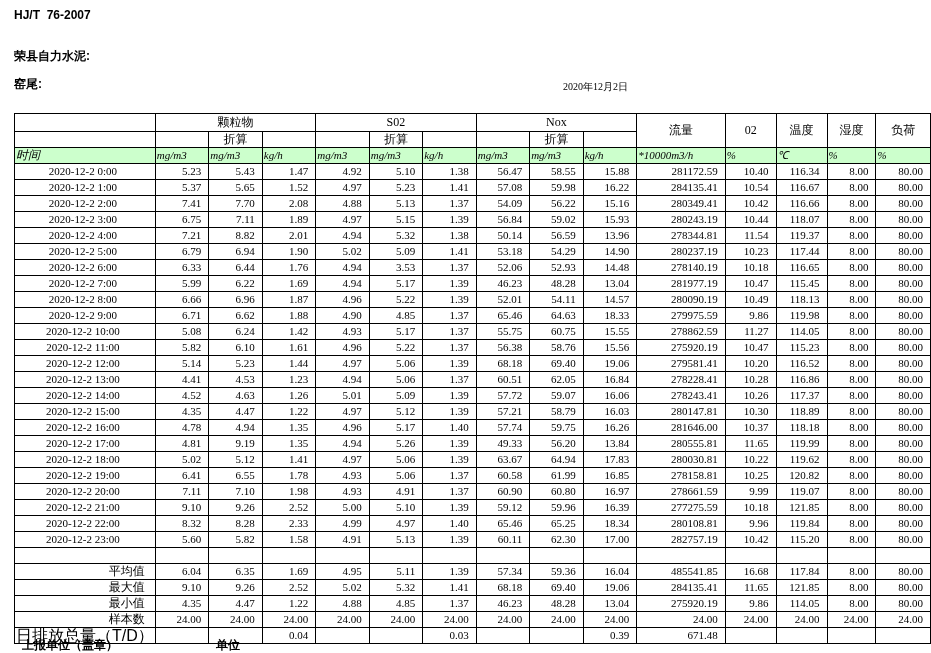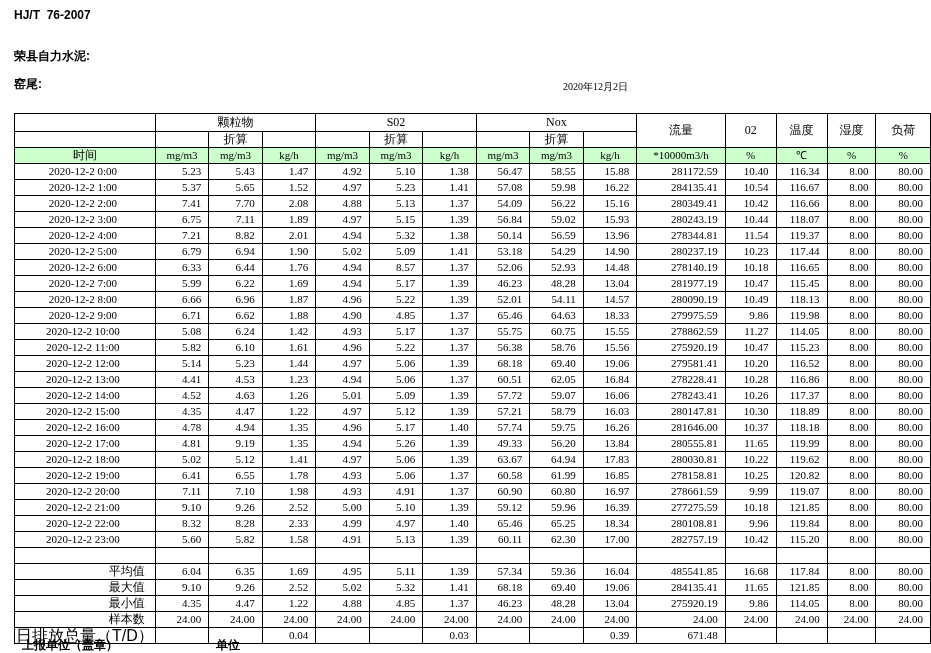--- a/index.html
+++ b/index.html
@@ -46,22 +46,23 @@
     overflow: hidden;
   }
   table.report thead tr.gr1 td { height: 17px; }
   table.report thead td {
     text-align: center;
     font-size: 12px;
     vertical-align: middle;
   }
   table.report tr.units td {
     background: var(--green, #ccffcc);
-    text-align: center;
+    text-align: left;
     font-size: 11px;
+    font-style: italic;
   }
   table.report tr.units td.time-hd { font-size: 12px; }
   table.report td.num  { text-align: right; padding-right: 7px; }
   table.report td.time { text-align: center; padding-right: 5px; }
   table.report td.sum-label  { text-align: right; padding-right: 10px; font-size: 12px; font-family: "Liberation Sans", sans-serif; }
   table.report td.total-label{ text-align: left;  padding-left: 1px;  font-size: 16px; font-family: "Liberation Sans", sans-serif; }
 </style>
 </head>
 <body>
 
@@ -233,21 +234,21 @@
           <td class="num">117.44</td>
           <td class="num">8.00</td>
           <td class="num">80.00</td>
         </tr>
         <tr>
           <td class="time">2020-12-2 6:00</td>
           <td class="num">6.33</td>
           <td class="num">6.44</td>
           <td class="num">1.76</td>
           <td class="num">4.94</td>
-          <td class="num">8.57</td>
+          <td class="num">3.53</td>
           <td class="num">1.37</td>
           <td class="num">52.06</td>
           <td class="num">52.93</td>
           <td class="num">14.48</td>
           <td class="num">278140.19</td>
           <td class="num">10.18</td>
           <td class="num">116.65</td>
           <td class="num">8.00</td>
           <td class="num">80.00</td>
         </tr>

